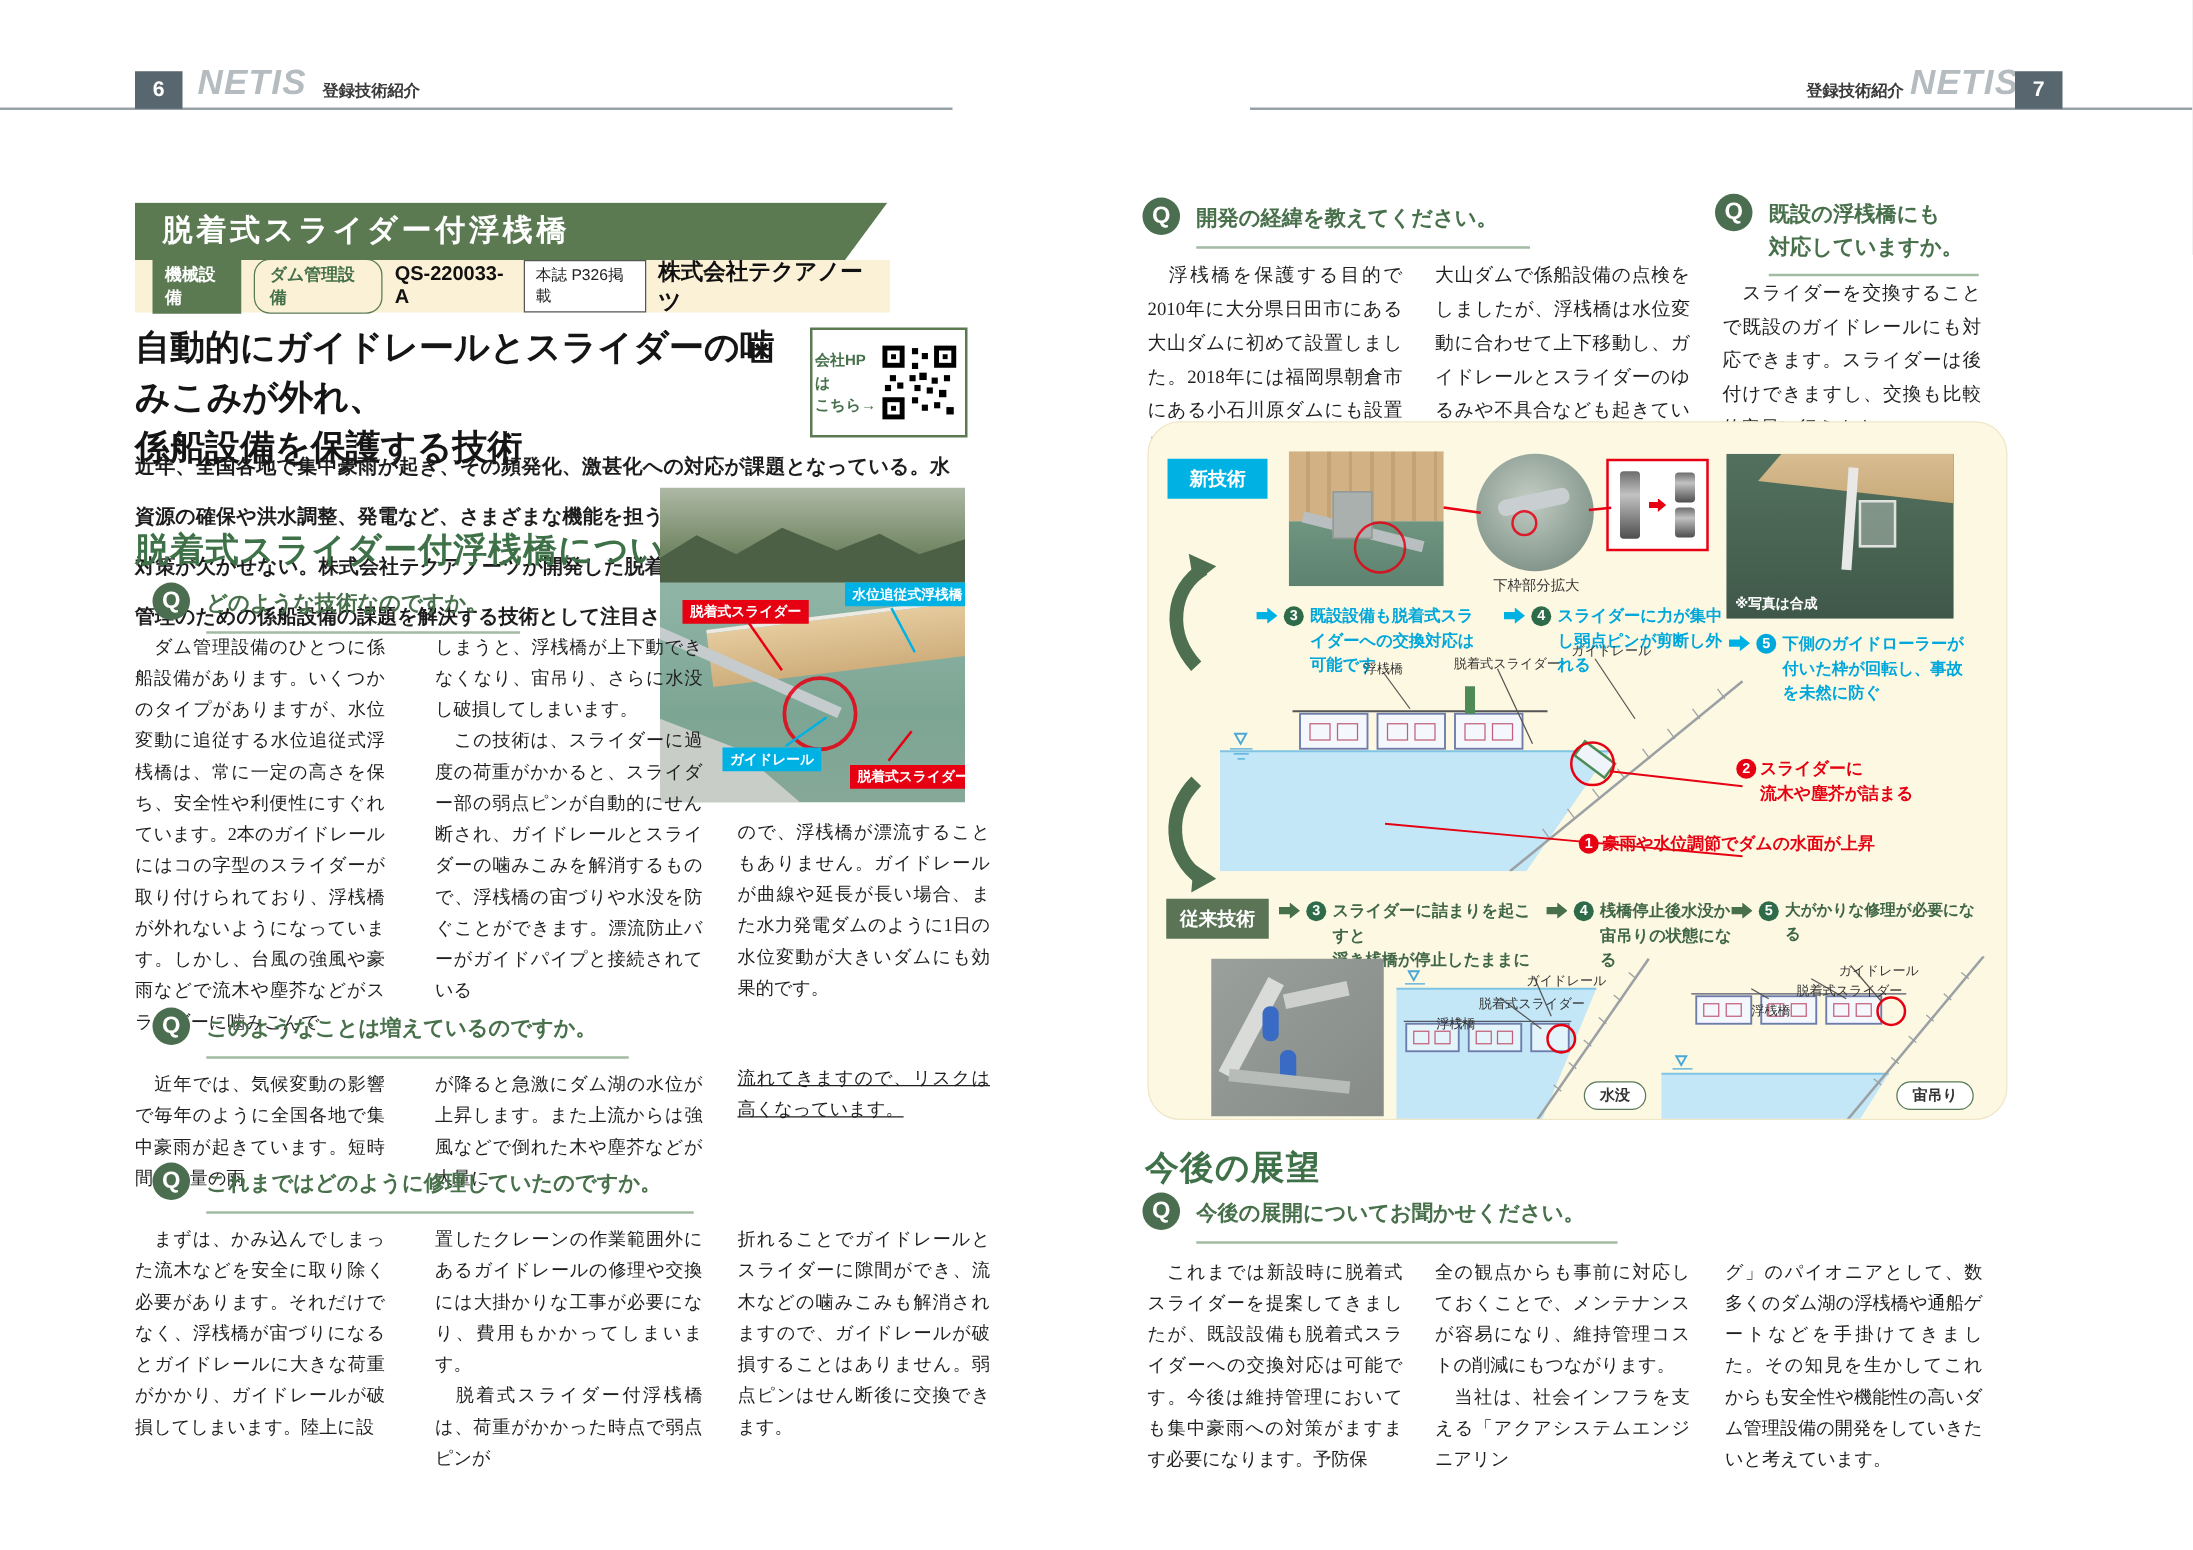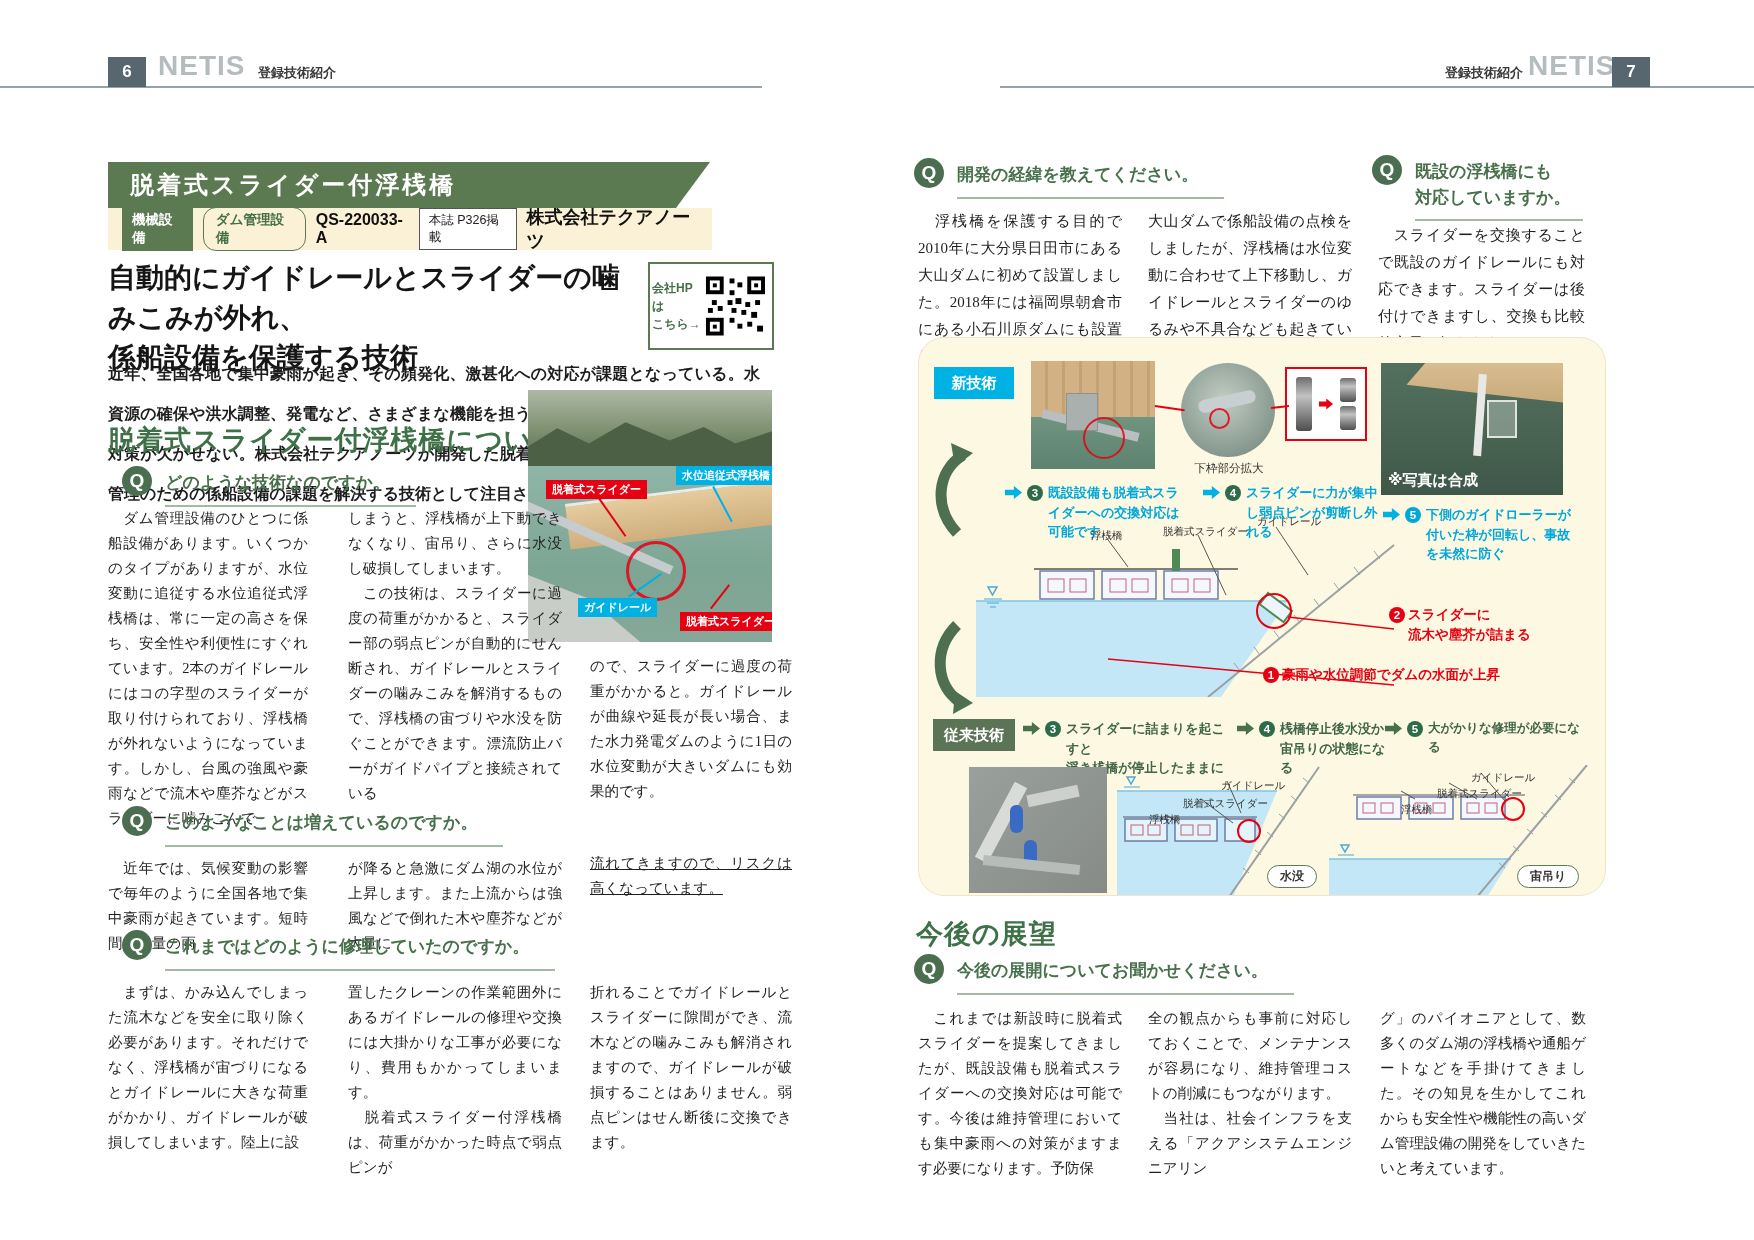--- a/index.html
+++ b/index.html
@@ -1,21 +1,21 @@
 <!DOCTYPE html>
 <html><head>
 <meta charset="utf-8">
 <style>
   html,body{margin:0;padding:0;background:#e8e8e8;}
   .spread{position:relative;width:1754px;height:1240px;background:#ffffff;overflow:hidden;
           font-family:"Liberation Sans","DejaVu Sans",sans-serif;}
   .abs{position:absolute;}
   .pagenum{width:38px;height:30px;background:#57666f;color:#fff;font-weight:bold;font-size:17px;
            display:flex;align-items:center;justify-content:center;}
-  .netis{font-size:28px;font-weight:bold;color:#b5bcc0;letter-spacing:1px;}
+  .netis{font-size:28px;font-weight:bold;color:#b5bcc0;letter-spacing:1px;font-style:italic;}
   .seclabel{font-size:13px;font-weight:bold;color:#3a3a3a;}
   .hrule{height:2px;background:#97a2a8;}
   .banner{background:#5b7a52;color:#fff;font-size:24px;font-weight:bold;letter-spacing:3px;
           line-height:46px;padding-left:22px;clip-path:polygon(0 0,100% 0,calc(100% - 34px) 100%,0 100%);}
   .beige{background:#fbf1d6;display:flex;align-items:center;gap:10px;padding:0 14px;box-sizing:border-box;}
   .chip-solid{background:#5b7a52;color:#fff;font-size:13.5px;font-weight:bold;padding:4px 10px;}
   .chip-line{border:1.5px solid #5b7a52;color:#45704a;font-size:13.5px;font-weight:bold;
              border-radius:13px;padding:3px 12px;background:transparent;}
   .code{font-size:16px;font-weight:bold;color:#111;}
   .ref{border:1.5px solid #555;background:#fff;color:#222;font-size:12.5px;padding:3px 9px;}
@@ -52,21 +52,21 @@
         font-size:11.5px;font-weight:bold;display:flex;align-items:center;justify-content:center;margin-top:2px;}
   .numc.cyan{background:#00a7da;}
   .numc.red{background:#e60012;}
   .steptext{font-weight:bold;font-size:13px;line-height:1.5;color:#00a7da;white-space:pre-line;}
   .steptext.green{color:#3f6647;}
   .redtext{color:#e60012;font-weight:bold;font-size:13.5px;line-height:1.45;white-space:pre-line;}
   .dlabel{position:absolute;font-size:10.5px;color:#333;line-height:1.2;white-space:nowrap;}
   .pill{position:absolute;border:1.5px solid #5a7a5a;border-radius:13px;background:#fff;font-size:12px;
         font-weight:bold;color:#333;padding:2px 12px;}
   .caption{font-size:11.5px;color:#333;text-align:center;}
-  .note{position:absolute;left:7px;bottom:5px;font-size:15px;color:#fff;font-weight:bold;margin-top:36px;}
+  .note{position:absolute;left:7px;bottom:5px;font-size:11px;color:#fff;font-weight:bold;margin-top:36px;}
   .redline{position:absolute;height:1.5px;background:#e60012;transform-origin:0 0;}
   .pin{width:16px;height:54px;border-radius:3px;background:linear-gradient(180deg,#6d6d6d,#c2c2c2 35%,#4e4e4e);}
   .pinhalf{width:16px;border-radius:3px;background:linear-gradient(180deg,#6d6d6d,#c2c2c2 35%,#4e4e4e);}
 </style>
 </head>
 <body>
 
 <div class="spread">
 
   <div class="abs hrule" style="left:0;top:86px;width:762px;"></div>
@@ -148,21 +148,21 @@
     <div class="plabel red" style="left:152px;top:222px;">脱着式スライダー</div>
   </div>
 
   <div class="abs qrow" style="left:122px;top:466px;">
     <div class="qcircle">Q</div>
     <div class="qtext">どのような技術なのですか。</div>
   </div>
   <div class="abs bodycol" style="left:108px;top:506px;width:200px;">　ダム管理設備のひとつに係船設備があります。いくつかのタイプがありますが、水位変動に追従する水位追従式浮桟橋は、常に一定の高さを保ち、安全性や利便性にすぐれています。2本のガイドレールにはコの字型のスライダーが取り付けられており、浮桟橋が外れないようになっています。しかし、台風の強風や豪雨などで流木や塵芥などがスライダーに噛みこんで</div>
   <div class="abs bodycol" style="left:348px;top:506px;width:214px;">しまうと、浮桟橋が上下動できなくなり、宙吊り、さらに水没し破損してしまいます。
 　この技術は、スライダーに過度の荷重がかかると、スライダー部の弱点ピンが自動的にせん断され、ガイドレールとスライダーの噛みこみを解消するもので、浮桟橋の宙づりや水没を防ぐことができます。漂流防止バーがガイドパイプと接続されている</div>
-  <div class="abs bodycol" style="left:590px;top:654px;width:202px;">ので、スライダーに過度の荷重がかかると。ガイドレールが曲線や延長が長い場合、また水力発電ダムのように1日の水位変動が大きいダムにも効果的です。</div>
+  <div class="abs bodycol" style="left:590px;top:654px;width:202px;">ので、浮桟橋が漂流することもありません。ガイドレールが曲線や延長が長い場合、また水力発電ダムのように1日の水位変動が大きいダムにも効果的です。</div>
 
   <div class="abs qrow" style="left:122px;top:806px;">
     <div class="qcircle">Q</div>
     <div class="qtext">このようなことは増えているのですか。</div>
   </div>
   <div class="abs bodycol" style="left:108px;top:856px;width:200px;">　近年では、気候変動の影響で毎年のように全国各地で集中豪雨が起きています。短時間で大量の雨</div>
   <div class="abs bodycol" style="left:348px;top:856px;width:214px;">が降ると急激にダム湖の水位が上昇します。また上流からは強風などで倒れた木や塵芥などが大量に</div>
   <div class="abs bodycol" style="left:590px;top:851px;width:202px;text-decoration:underline;">流れてきますので、リスクは高くなっています。</div>
 
   <div class="abs qrow" style="left:122px;top:930px;">

